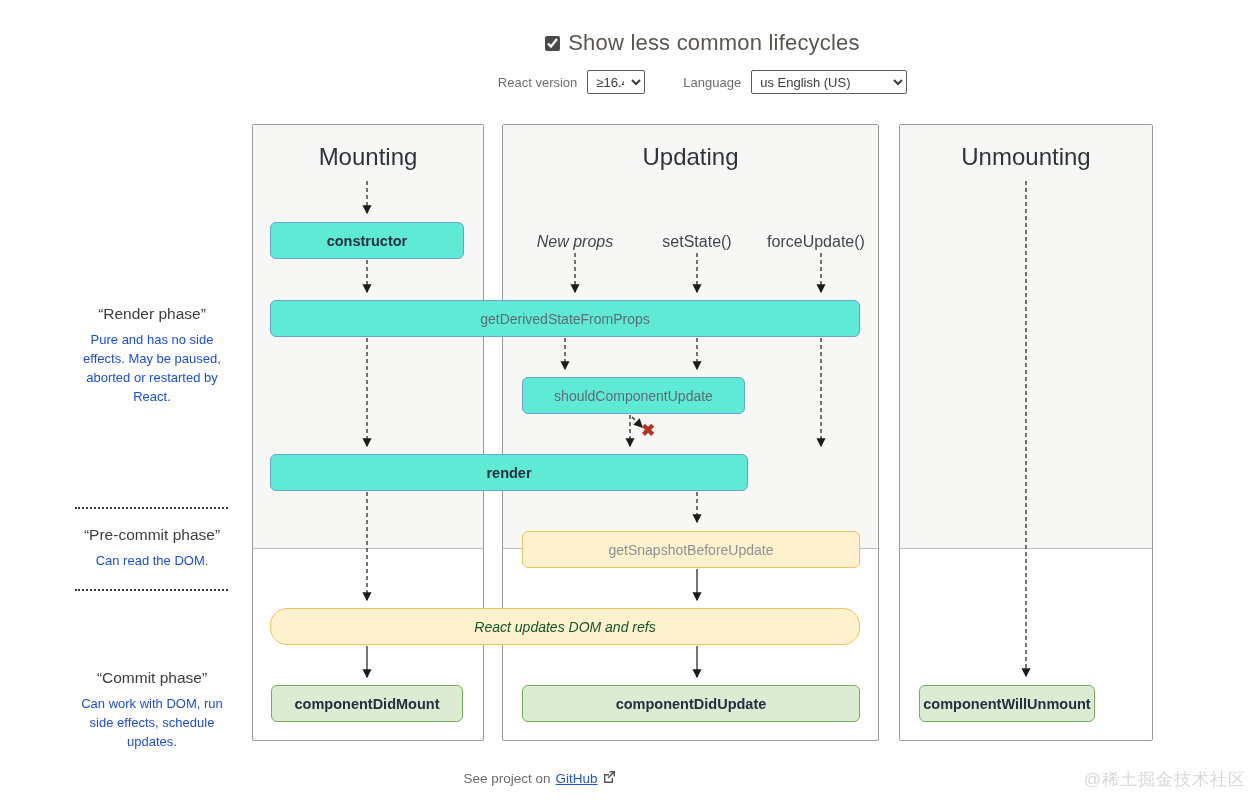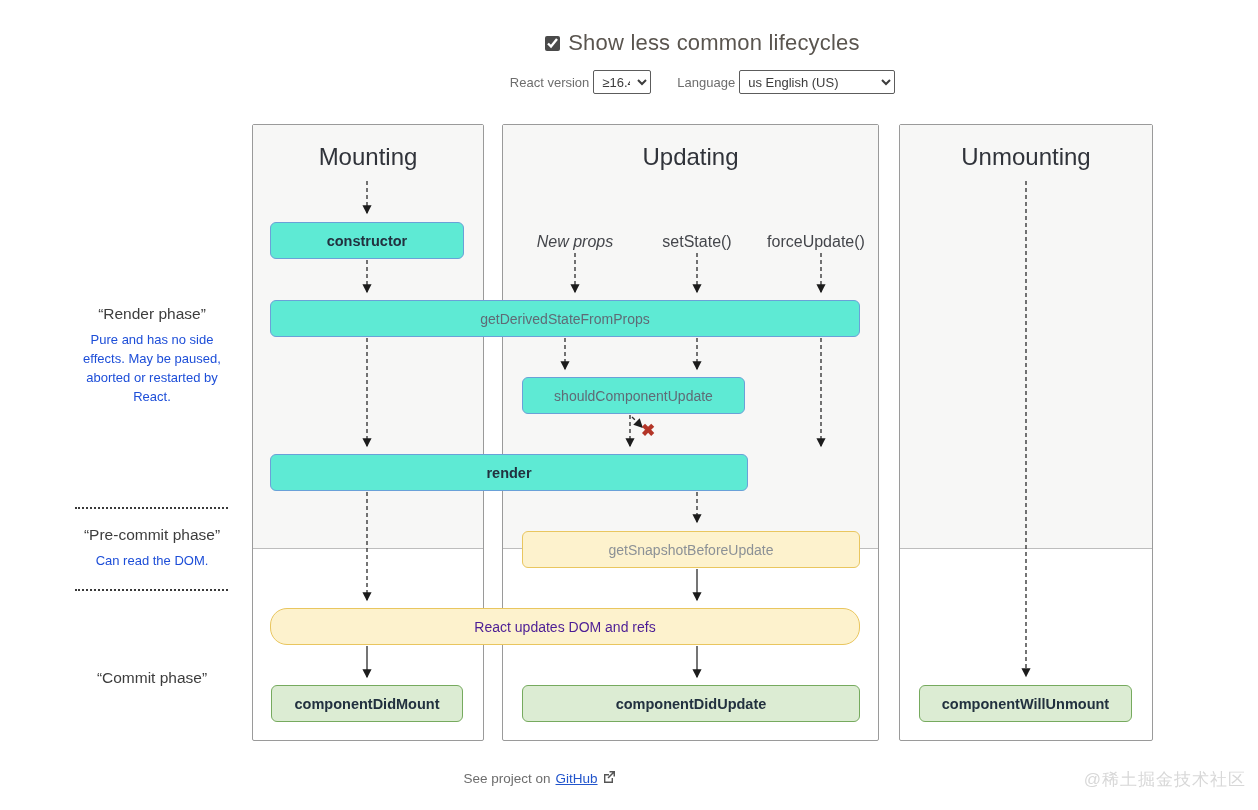--- a/index.html
+++ b/index.html
@@ -7,21 +7,21 @@
     font-family:"Liberation Sans", sans-serif; overflow:hidden; }
   #stage { position:relative; width:1258px; height:810px; background:#fff; }
 
   
   .header-row { position:absolute; left:252px; top:30px; width:901px;
     display:flex; align-items:center; justify-content:center; gap:8px; }
   .header-row input[type=checkbox] { width:15px; height:15px; accent-color:#4a4a4a; }
   .header-title { font-size:22px; font-weight:400; color:#5a554f; letter-spacing:.2px; }
 
   .controls-row { position:absolute; left:252px; top:70px; width:901px;
-    display:flex; align-items:center; justify-content:center; gap:4px; }
+    display:flex; align-items:center; justify-content:center; gap:10px; }
   .ctrl-label { font-size:13px; color:#6d6d6d; }
   .ctrl-select { font-size:13px; color:#3c3c3c; border:1px solid #5c5c5c;
     border-radius:2px; background:#fff; padding:2px 4px; height:24px;
     font-family:"Liberation Sans", sans-serif; }
   #version-select { width:58px; }
   #language-select { width:156px; }
   .ctrl-gap { width:18px; }
 
   
   .phase-block { position:absolute; left:68px; width:168px; text-align:center; }
@@ -48,21 +48,21 @@
 
   
   .box { position:absolute; border-radius:6px; display:flex; align-items:center;
     justify-content:center; font-size:14px; white-space:nowrap; cursor:pointer; }
   .box.blue  { background:#5eead4; border:1px solid #6aa1d8; }
   .box.yellow{ background:#fdf2cd; border:1px solid #e9c65f; }
   .box.green { background:#dcecd3; border:1px solid #76aa5e; }
   .box.major { font-weight:bold; color:#22313f; font-size:14.5px; }
   .box.minor { color:#5f6b76; }
   .box.faint { color:#8c9196; }
-  .box.note  { color:#4c1d95;border-radius:17px; }
+  .box.note  { font-style:italic; color:#14532d;border-radius:17px; }
 
   
   .no-icon { position:absolute; left:641px; top:422px; color:#b33527;
     font-size:17px; font-weight:bold; line-height:1; }
 
   svg.arrows { position:absolute; left:0; top:0; pointer-events:none; }
 
   
   .footer { position:absolute; left:0; top:771px; width:1258px; text-align:center;
     font-size:13.5px; color:#6d6d6d; }
@@ -100,20 +100,21 @@
     <div class="phase-desc">Pure and has no side effects. May be paused, aborted or restarted by React.</div>
   </div>
   <div class="phase-divider" style="top:507px;"></div>
   <div class="phase-block" style="top:526px;">
     <div class="phase-name">“Pre-commit phase”</div>
     <div class="phase-desc">Can read the DOM.</div>
   </div>
   <div class="phase-divider" style="top:589px;"></div>
   <div class="phase-block" style="top:625px;margin-top:44px;">
     <div class="phase-name">“Commit phase”</div>
+    <div class="phase-desc">Can work with DOM, run side effects, schedule updates.</div>
   </div>
 
   <div class="col" id="col-mounting">
     <div class="col-gray"></div>
     <div class="col-title">Mounting</div>
   </div>
   <div class="col" id="col-updating">
     <div class="col-gray"></div>
     <div class="col-title">Updating</div>
   </div>
@@ -156,21 +157,21 @@
   <span class="no-icon">✖</span>
 
   <div class="box blue major" style="left:270px; top:222px; width:194px; height:37px;">constructor</div>
   <div class="box blue minor" style="left:270px; top:300px; width:590px; height:37px;">getDerivedStateFromProps</div>
   <div class="box blue minor" style="left:522px; top:377px; width:223px; height:37px;">shouldComponentUpdate</div>
   <div class="box blue major" style="left:270px; top:454px; width:478px; height:37px;">render</div>
   <div class="box yellow faint" style="left:522px; top:531px; width:338px; height:37px;">getSnapshotBeforeUpdate</div>
   <div class="box yellow note" style="left:270px; top:608px; width:590px; height:37px;">React updates DOM and refs</div>
   <div class="box green major" style="left:522px; top:685px; width:338px; height:37px;">componentDidUpdate</div>
   <div class="box green major" style="left:271px; top:685px; width:192px; height:37px;">componentDidMount</div>
-  <div class="box green major" style="left:919px; top:685px; width:213px; height:37px;">componentWillUnmount</div>
+  <div class="box green major" style="left:919px; top:685px; width:176px; height:37px;">componentWillUnmount</div>
 
   <div class="footer">
     <span class="footer-inner">
       <span>See project on</span>
       <a>GitHub</a>
       <span class="ext-icon">
         <svg width="12" height="12" viewBox="0 0 12 12">
             <path d="M1 3 h5 v1.4 H2.4 v6.2 h6.2 V7 H10 v5 H1 Z M6.5 0 H12 v5.5 H10.5 V2.6 L5.6 7.5 4.5 6.4 9.4 1.5 H6.5 Z" fill="#555"></path>
           </svg>
       </span>

